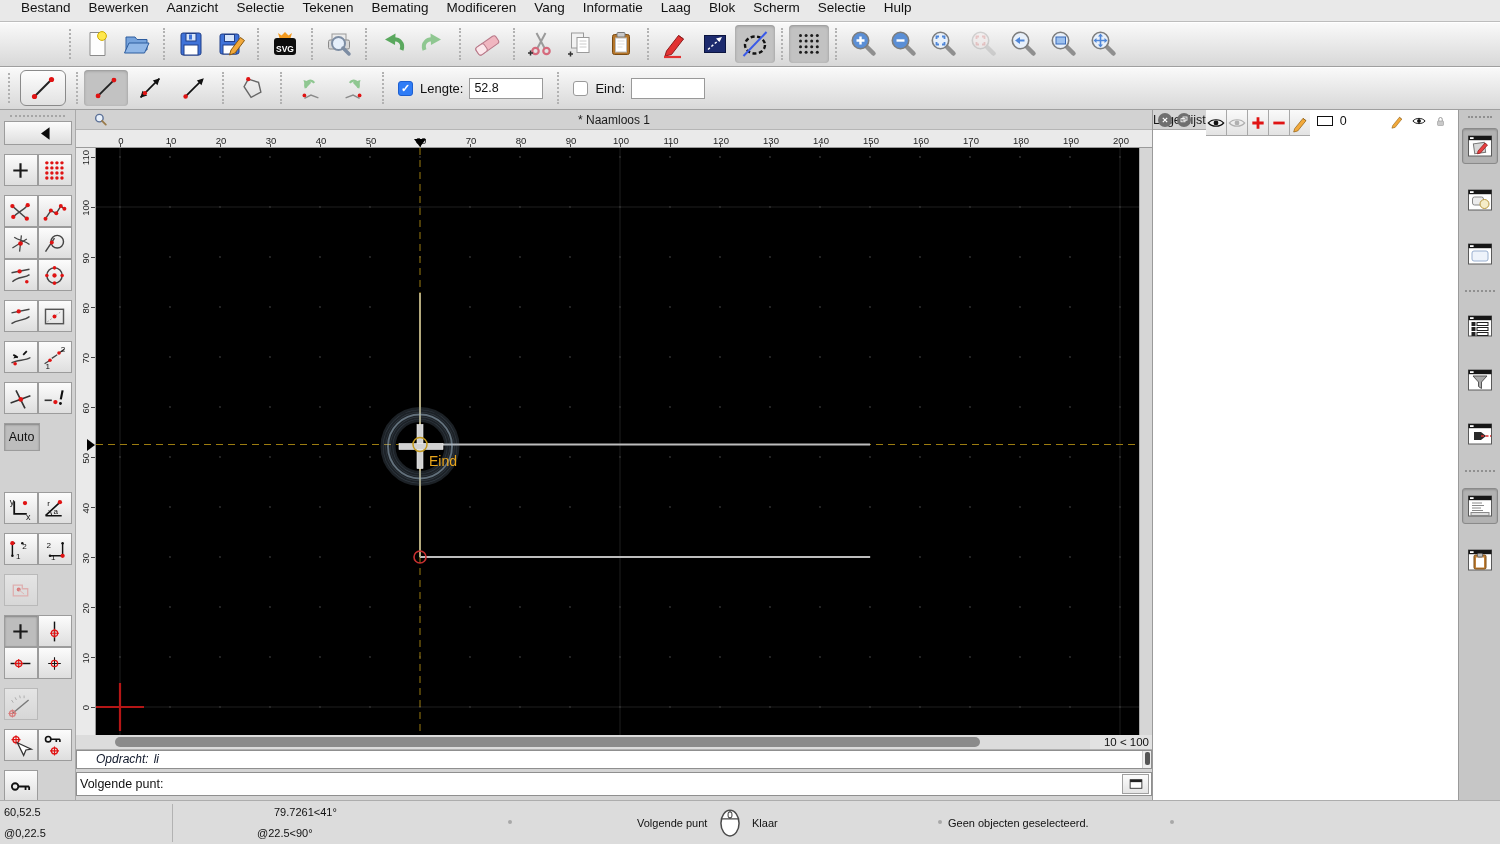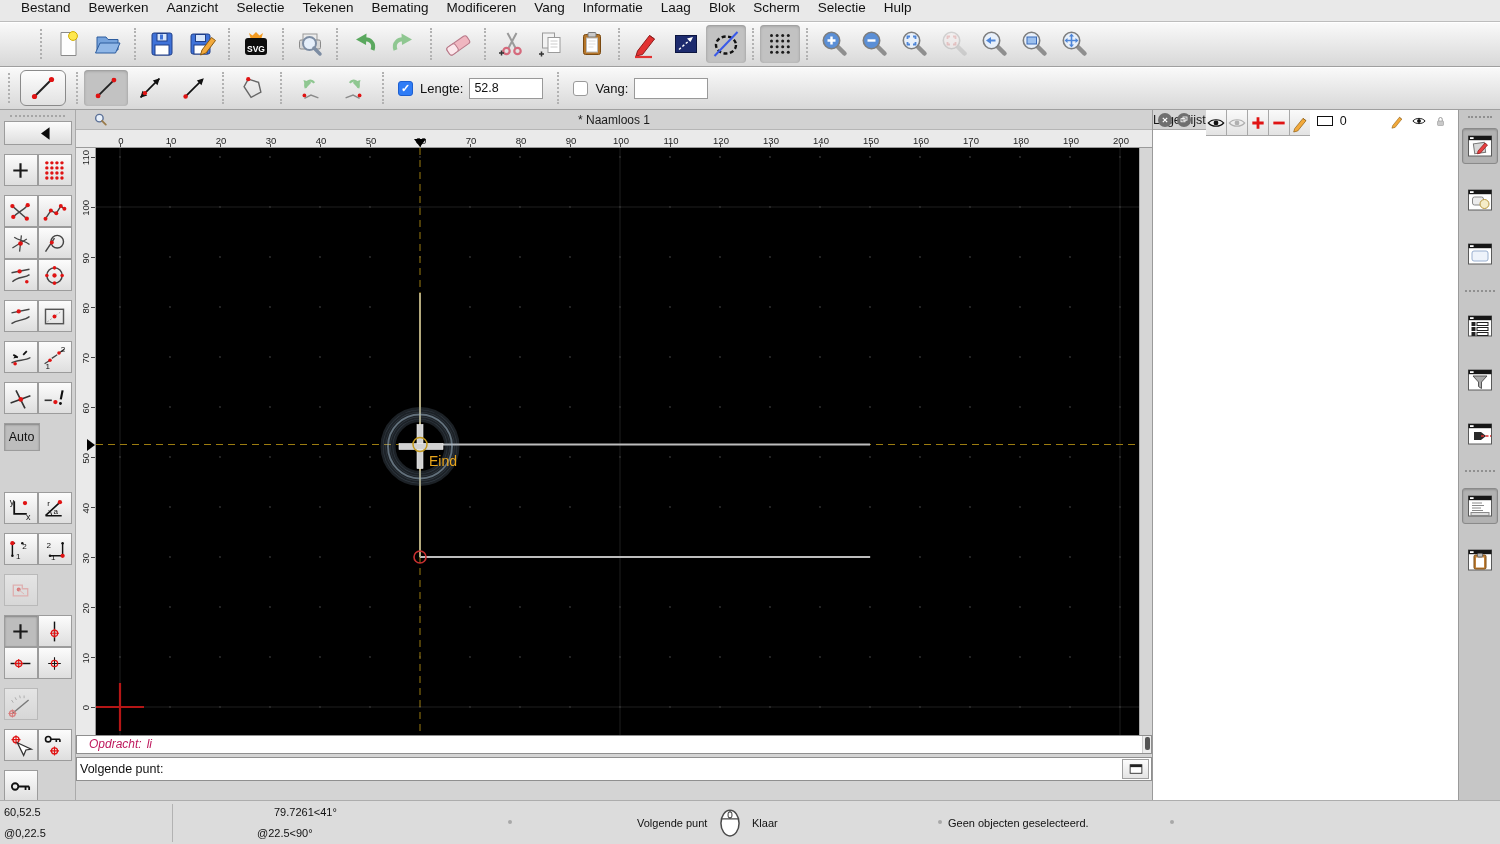--- a/index.html
+++ b/index.html
@@ -1,21 +1,21 @@
 <!DOCTYPE html>
 <html><head>
 <meta charset="utf-8">
 <style>
 *{margin:0;padding:0;box-sizing:border-box}
 body{font-family:"Liberation Sans",sans-serif;background:#d4d4d4;width:1500px;height:844px;overflow:hidden}
 .window{position:relative;width:1500px;height:844px;background:#d4d4d4}
 .menubar{height:22px;background:#e9e9e9;border-bottom:1px solid #bdbdbd;display:flex;align-items:flex-start;padding-left:12px;font-size:13.5px;color:#111}
 .menu-item{padding:0 9px;cursor:default}
 .tb{display:flex;align-items:center;background:linear-gradient(#fafafa,#d8d8d8);border-bottom:1px solid #9f9f9f;box-shadow:inset 0 1px 0 #fff}
-.tb1{height:45px;padding-left:38px}
+.tb1{height:45px;padding-left:67px}
 .tb2{height:43px;padding-left:6px}
 .vhandle{width:0;height:30px;border-left:2px dotted #b0b0b0;margin:0 6px 0 2px}
 .vsep{width:0;height:32px;border-left:2px dotted #b2b2b2;margin:0 6px}
 .titems{display:flex;align-items:center;height:100%}
 .titem{width:40px;height:38px;border-radius:4px;display:flex;align-items:center;justify-content:center;flex:none}
 .tb2 .titem{width:44px;height:36px}
 .titem[data-active="true"]{background:#c2c2c2;box-shadow:inset 0 1px 3px rgba(0,0,0,.25)}
 .titem[data-disabled="true"]{opacity:.5}
 .titem[data-t="sep"]{width:0;height:32px;border-left:2px dotted #b2b2b2;border-radius:0;margin:0 6px}
 .toolbox{width:46px;height:36px;border:1px solid #8a8a8a;border-radius:6px;background:linear-gradient(#fdfdfd,#e2e2e2);display:flex;align-items:center;justify-content:center;margin:0 4px;flex:none}
@@ -54,21 +54,21 @@
 .vnum{writing-mode:vertical-rl;transform:rotate(180deg);font-size:9.5px;color:#222}
 .vtickmark{position:absolute;right:0;top:24px;width:4px;height:1px;background:#444}
 .vmarker{position:absolute;right:0;width:0;height:0;border-top:6px solid transparent;border-bottom:6px solid transparent;border-left:8px solid #000;z-index:2}
 #cv{display:block;background:#000;flex:none}
 .vscroll{width:13px;background:#d6d6d6;border-left:1px solid #ababab;flex:none}
 .hscrollrow{height:15px;display:flex;border-bottom:1px solid #b0b0b0;background:#dedede}
 .hstrack{flex:1;position:relative;background:#dcdcdc}
 .hsthumb{position:absolute;top:2px;left:39px;width:865px;height:10px;border-radius:6px;background:#8b8b8b}
 .zoomlabel{width:62px;font-size:11.5px;color:#111;text-align:right;padding-right:3px;line-height:14px;background:#e2e2e2}
 .cmdrow{height:19px;background:#fff;border:1px solid #8f8f8f;border-top:1px solid #8f8f8f;display:flex}
-.cmdtext{flex:1;font-size:12px;color:#be185d;padding-left:12px;line-height:16px}
+.cmdtext{flex:1;font-size:12px;color:#0f172a;padding-left:19px;line-height:16px}
 .cmdlabel{font-style:italic}
 .cmdval{font-style:italic;margin-left:5px}
 .minibar{width:9px;background:#ededed;border-left:1px solid #ccc;position:relative}
 .minithumb{position:absolute;top:1px;left:1.5px;width:5px;height:13px;background:#555;border-radius:2px}
 .promptrow{height:24px;background:#fff;border:1px solid #8f8f8f;margin-top:3px;display:flex;align-items:center}
 .promptlabel{font-size:12.5px;color:#111;padding-left:3px;flex:none}
 .promptinput{flex:1;border:none;outline:none;height:100%;font:12.5px "Liberation Sans",sans-serif;padding-left:4px}
 .promptbtn{width:27px;height:20px;border:1px solid #a0a0a0;background:linear-gradient(#fcfcfc,#e4e4e4);margin-right:2px;display:flex;align-items:center;justify-content:center;flex:none}
 .layers{width:306px;flex:none;background:#fff;border-left:1px solid #9a9a9a;display:flex;flex-direction:row}
 .ptitle{height:20px;background:#d4d4d4;border-bottom:1px solid #a8a8a8;position:relative;display:flex;align-items:center;justify-content:center}
@@ -378,21 +378,21 @@
     <div class="field-group">
       <span class="cb" data-checked="true">
           <span class="chk">✓</span>
         </span>
       <label class="flabel">Lengte:</label>
       <input class="finput" value="52.8" style="">
     </div>
     <span class="vsep"></span>
     <div class="field-group">
       <span class="cb" data-checked="false"></span>
-      <label class="flabel">Vang:</label>
+      <label class="flabel">Eind:</label>
       <input class="finput" style="">
     </div>
   </div>
 
   <div class="main">
     <div class="palette">
       <div class="hhandle"></div>
       <div class="pitems">
 
       <div class="pbtn" data-t="wide">
@@ -1039,20 +1039,26 @@
             <circle cx="324" cy="298.5" r="35.599999999999994" fill="none" stroke="#7e98ad" stroke-opacity="0.22" stroke-width="3"></circle>
             <circle cx="324" cy="298.5" r="37.99999999999999" fill="none" stroke="#7e98ad" stroke-opacity="0.22" stroke-width="3"></circle>
             <circle cx="324" cy="298.5" r="32" fill="none" stroke="#9fb6c6" stroke-opacity="0.5" stroke-width="2"></circle>
             <rect x="321" y="276.5" width="6" height="44" fill="#d2d2d2" stroke="#f2f2f2" stroke-width="0.6"></rect>
             <rect x="303" y="295.5" width="44" height="6" fill="#d2d2d2" stroke="#f2f2f2" stroke-width="0.6"></rect>
             <circle cx="324" cy="296.5" r="7" fill="none" stroke="#c49a1c" stroke-width="1.5"></circle>
             <text x="333" y="317.5" fill="#e8a51c" font-size="14" font-family="Liberation Sans, sans-serif">Eind</text>
           </svg>
         <div class="vscroll"></div>
       </div>
+      <div class="hscrollrow">
+        <div class="hstrack">
+            <div class="hsthumb"></div>
+          </div>
+        <div class="zoomlabel">10 &lt; 100</div>
+      </div>
       <div class="cmdrow">
         <div class="cmdtext"><span class="cmdlabel">Opdracht:</span><span class="cmdval">li</span></div>
         <div class="minibar">
             <div class="minithumb"></div>
           </div>
       </div>
       <div class="promptrow">
         <span class="promptlabel">Volgende punt:</span>
         <input class="promptinput" style="">
         <div class="promptbtn">

